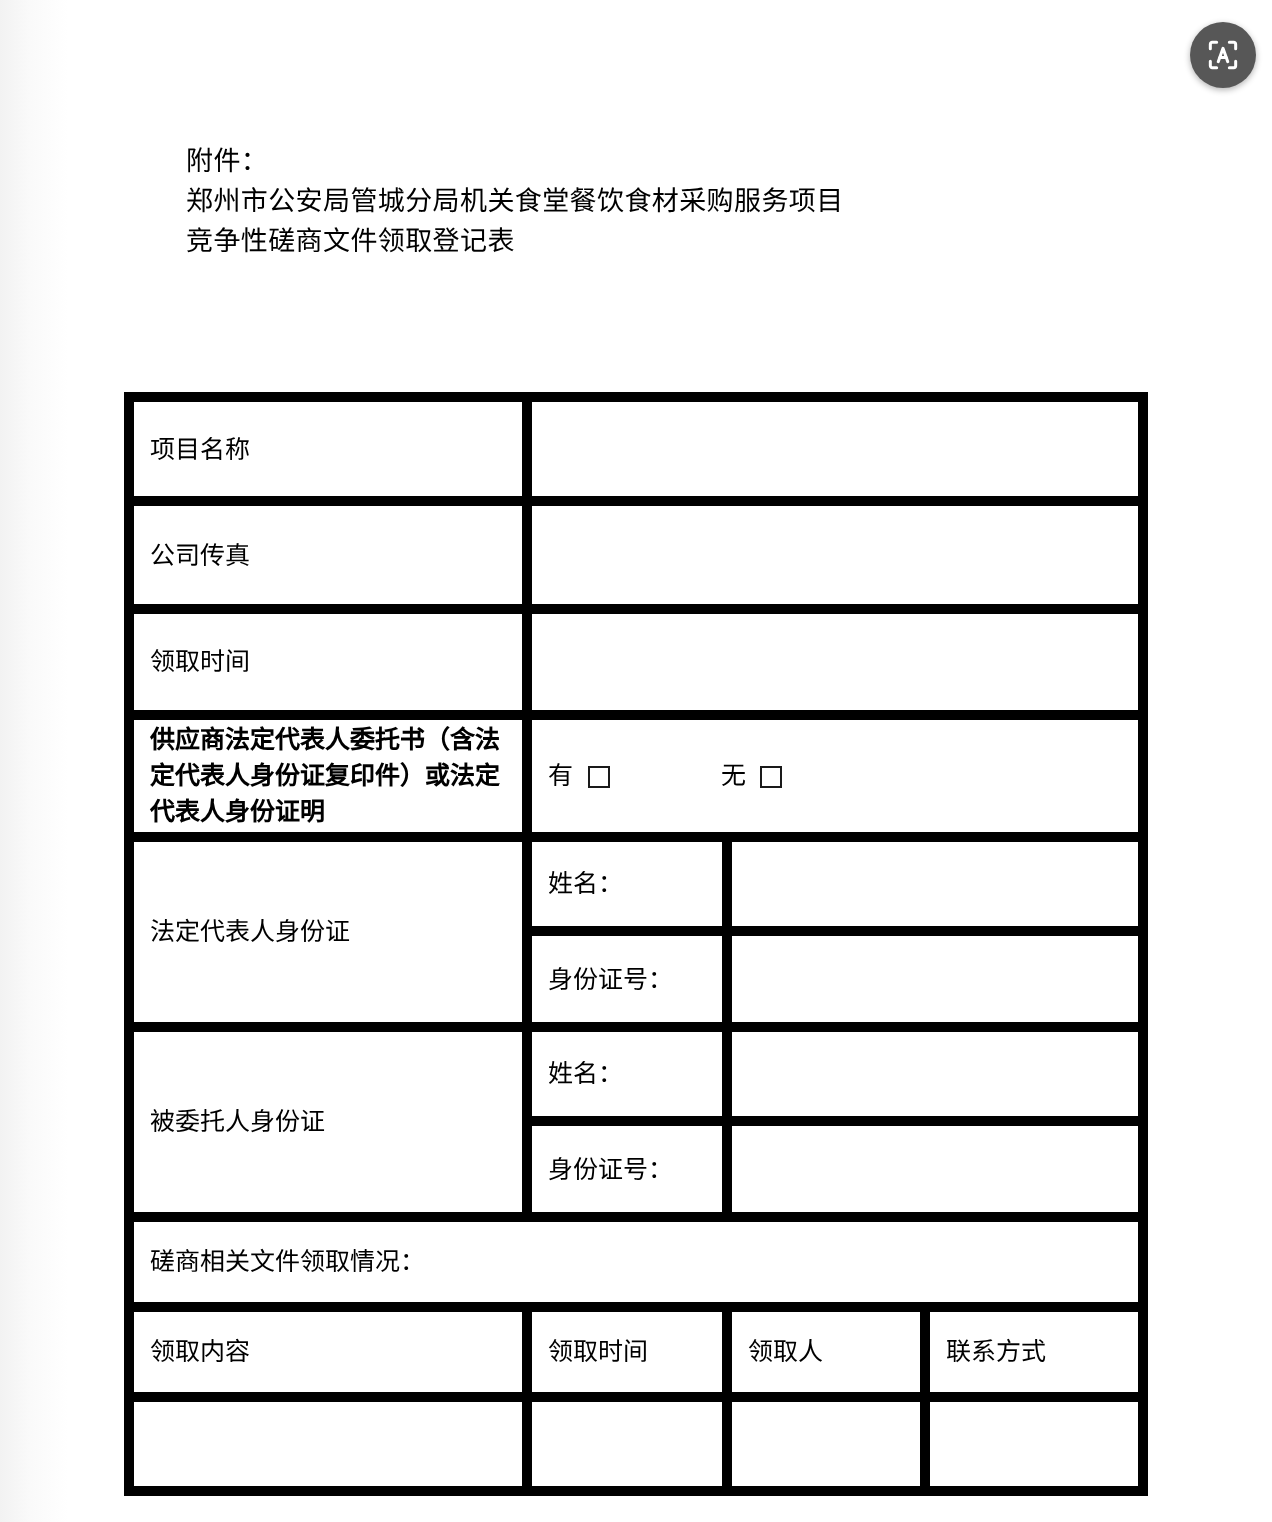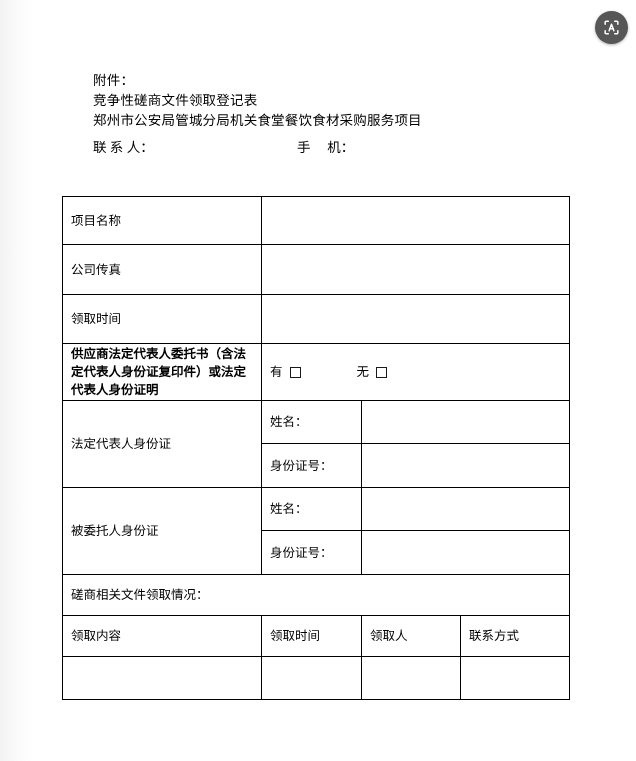--- a/index.html
+++ b/index.html
@@ -87,21 +87,21 @@
   .form-table {
     position: absolute;
     left: 62px;
     top: 196px;
     width: 507px;
     border-collapse: collapse;
     table-layout: fixed;
     font-size: 12.5px;
   }
   .form-table td {
-    border: 1px solid #000000;
+    border: 5px solid #000000;
     padding: 0 8px;
     vertical-align: middle;
     line-height: 18px;
   }
   .cell-label { white-space: nowrap; }
   .cell-multi { white-space: normal; padding-top: 3px; padding-bottom: 3px; font-weight: bold; }
   .cell-topnote {
     vertical-align: top;
     padding-top: 9px;
   }
@@ -141,29 +141,25 @@
         <path d="M20 16v2.8a1.2 1.2 0 0 1-1.2 1.2H16"></path>
         <path d="M8 20H5.2A1.2 1.2 0 0 1 4 18.8V16"></path>
         <path d="M9 16.2 12 7.8l3 8.4"></path>
         <path d="M10.05 13.6h3.9"></path>
       </svg>
     </span>
   </div>
 
   <div class="heading">
     <div>附件：</div>
+    <div>郑州市公安局管城分局机关食堂餐饮食材采购服务项目</div>
     <div>竞争性磋商文件领取登记表</div>
-    <div>郑州市公安局管城分局机关食堂餐饮食材采购服务项目</div>
   </div>
 
   <div class="info-block">
-    <div class="info-line">
-      <span class="lbl-left">联 系 人：</span>
-      <span class="lbl-right col2">手　 机：</span>
-    </div>
   </div>
 
   <table class="form-table">
     <colgroup>
       <col style="width:199px">
       <col style="width:100px">
       <col style="width:99px">
       <col style="width:109px">
     </colgroup>
     <tbody>

